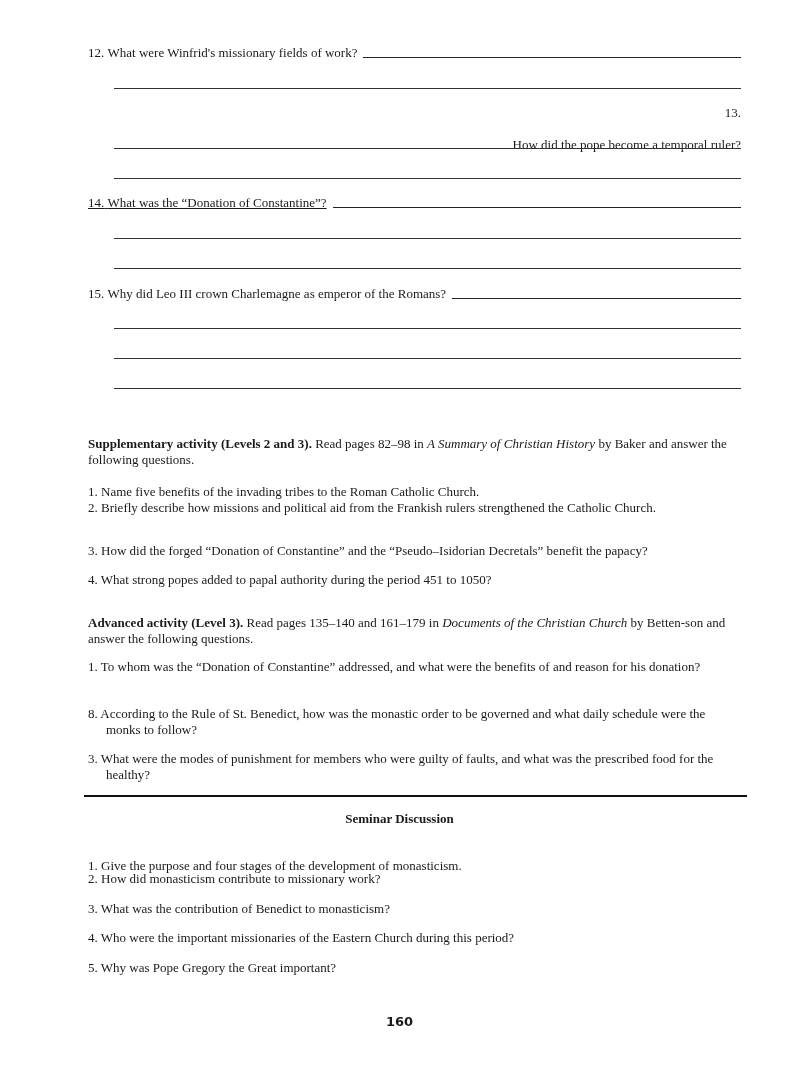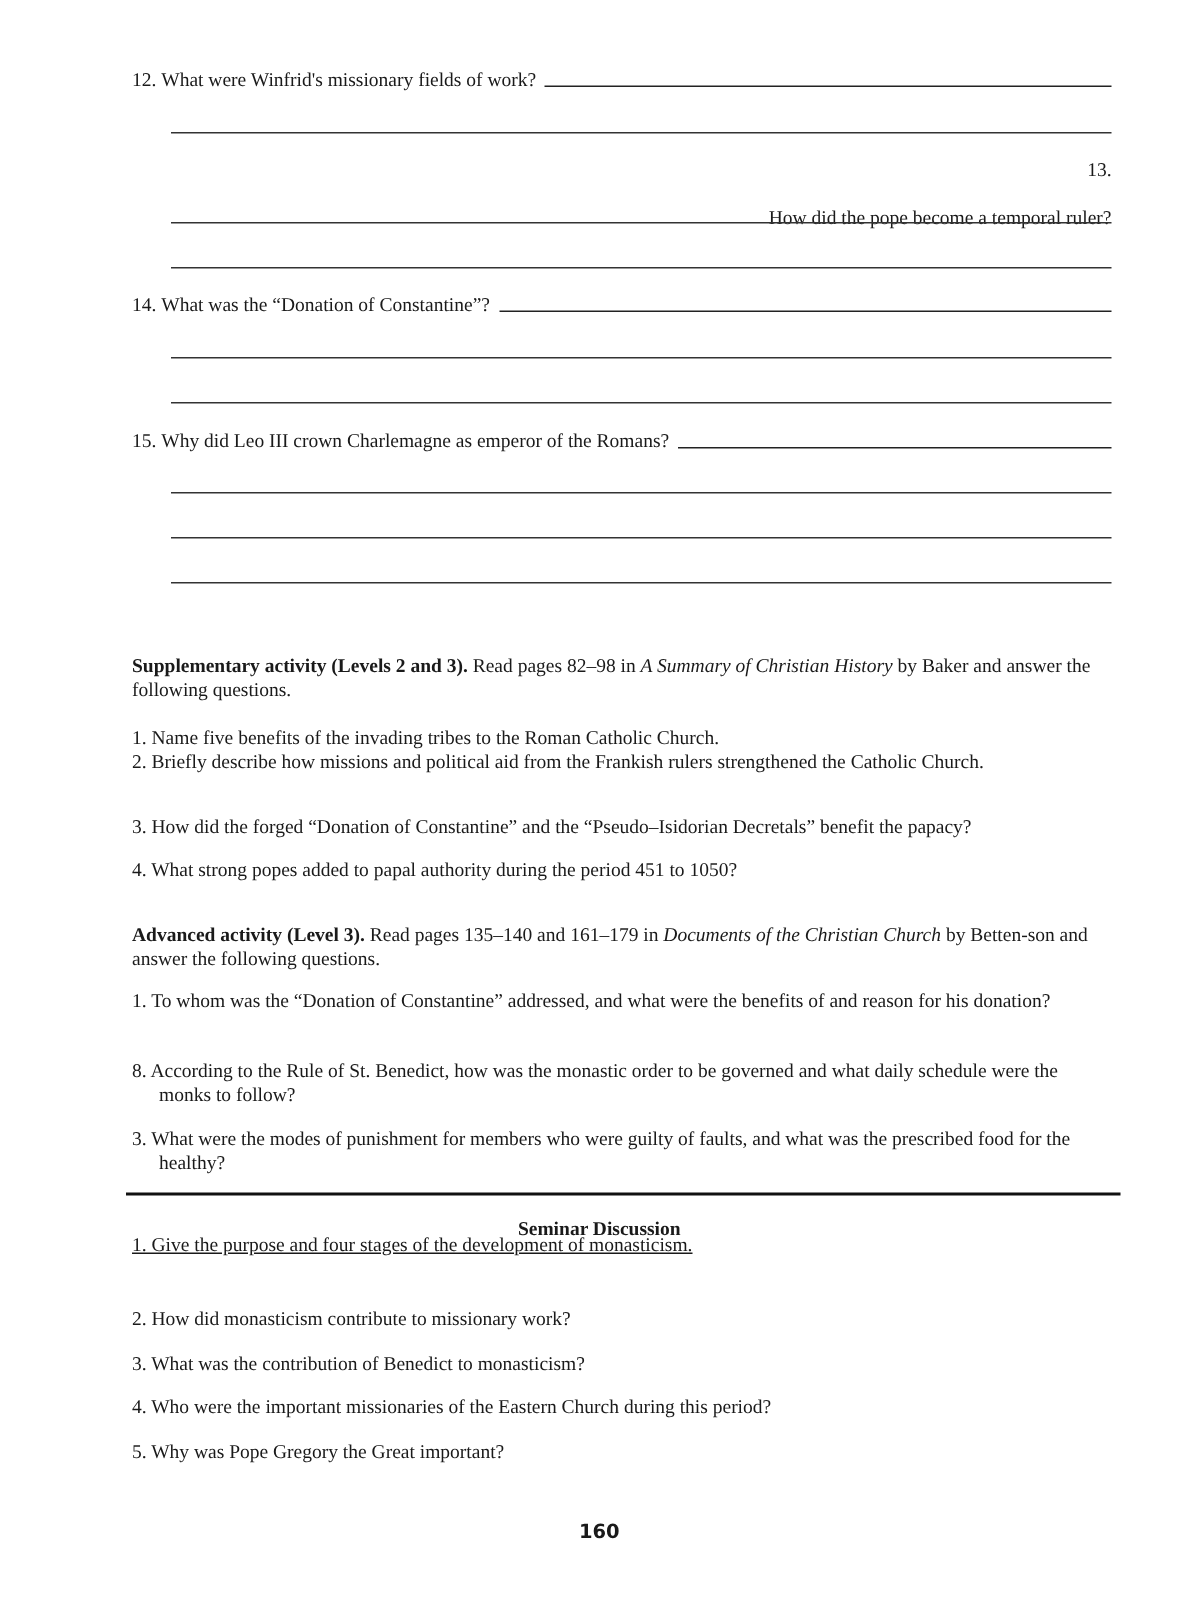--- a/index.html
+++ b/index.html
@@ -31,21 +31,21 @@
 <div class="rule" style="top:88px;"></div>
 
 <div class="q-line" style="top:105px;flex-direction:column;">
   <span class="num">13.</span>&nbsp;
   <span>How did the pope become a temporal ruler?</span>
   <span class="fill"></span>
 </div>
 <div class="rule" style="top:148px;"></div>
 <div class="rule" style="top:178px;"></div>
 
-<div class="q-line" style="top:195px;">
+<div class="q-line" style="top:195px;text-decoration:underline;">
   <span class="num">14.</span>&nbsp;
   <span>What was the “Donation of Constantine”?</span>
   <span class="fill"></span>
 </div>
 <div class="rule" style="top:238px;"></div>
 <div class="rule" style="top:268px;"></div>
 
 <div class="q-line" style="top:286px;">
   <span class="num">15.</span>&nbsp;
   <span>Why did Leo III crown Charlemagne as emperor of the Romans?</span>
@@ -66,19 +66,19 @@
 <div class="para" style="top:615px;">
   <span class="bold">Advanced activity (Level 3).</span><span> Read pages 135–140 and 161–179 in </span><span class="ital">Documents of the Christian Church</span><span> by Betten-son and answer the following questions.</span>
 </div>
 <div class="item" style="top:659px;">1. To whom was the “Donation of Constantine” addressed, and what were the benefits of and reason for his donation?</div>
 <div class="item" style="top:706px;">8. According to the Rule of St. Benedict, how was the monastic order to be governed and what daily schedule were the monks to follow?</div>
 <div class="item" style="top:751px;">3. What were the modes of punishment for members who were guilty of faults, and what was the prescribed food for the healthy?</div>
 
 <div class="thick-rule"></div>
 
 <div class="heading">Seminar Discussion</div>
-<div class="item" style="top:822px;text-decoration:underline;">1. Give the purpose and four stages of the development of monasticism.</div>
+<div class="item" style="top:858px;">1. Give the purpose and four stages of the development of monasticism.</div>
 <div class="item" style="top:871px;">2. How did monasticism contribute to missionary work?</div>
 <div class="item" style="top:901px;">3. What was the contribution of Benedict to monasticism?</div>
 <div class="item" style="top:930px;">4. Who were the important missionaries of the Eastern Church during this period?</div>
 <div class="item" style="top:960px;">5. Why was Pope Gregory the Great important?</div>
 
 <div class="pagenum">160</div>
 
 </body></html>

